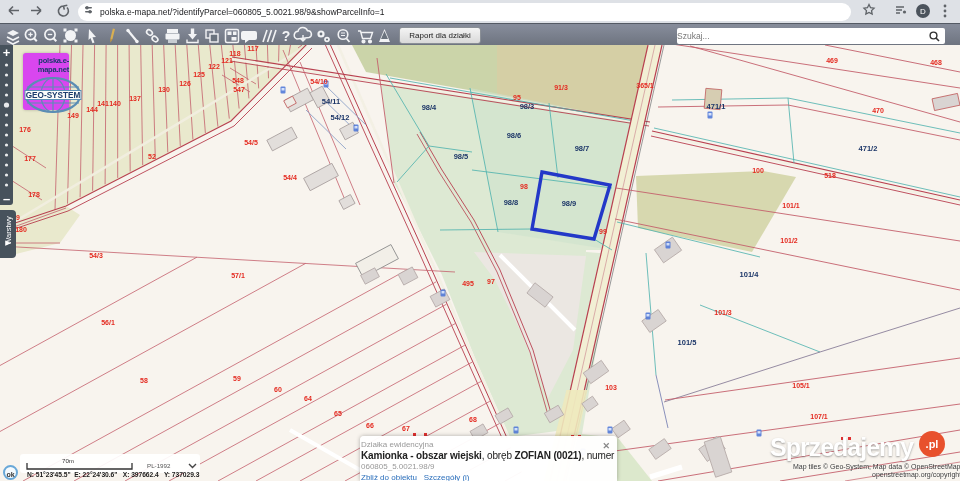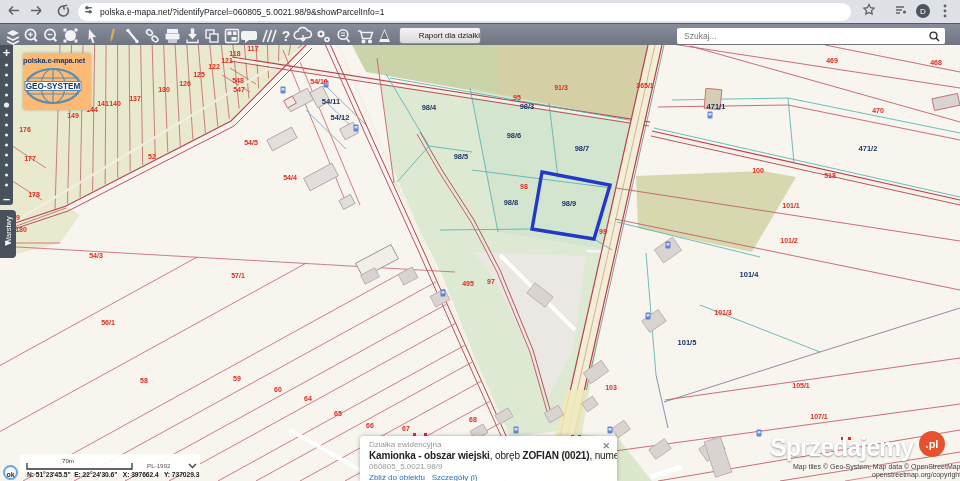--- a/index.html
+++ b/index.html
@@ -115,22 +115,22 @@
         <line x1="341" y1="32" x2="345" y2="32" stroke="#f2f3f5" stroke-width="1"></line>
         <line x1="341" y1="34.5" x2="345" y2="34.5" stroke="#f2f3f5" stroke-width="1"></line>
         <g stroke="#f2f3f5" stroke-width="1.4" fill="none">
           <path d="M358,30 h2.5 l2,7.5 h8 l2,-6 h-11"></path>
           <circle cx="363.5" cy="40.5" r="1.4" fill="#f2f3f5"></circle>
           <circle cx="370" cy="40.5" r="1.4" fill="#f2f3f5"></circle>
         </g>
         <path d="M379,41 L384.5,28 L390,41 Z" fill="#f2f3f5"></path>
         <path d="M381,38 L388,38 L384.5,30 Z" fill="#6b737e"></path>
       </svg>
-  <div class="abs" style="left:399px;top:3px;width:82px;height:17px;background:linear-gradient(#f4f4f4,#d9d9d9);border:1px solid #8a8f96;border-radius:3px;font-size:8px;color:#222;text-align:right;line-height:15px">Raport dla działki</div>
-  <div class="abs" style="left:677px;top:4px;width:268px;height:16px;background:#fff;border-radius:2px;font-size:8.5px;color:#777;line-height:16px;padding-left:7px">Szukaj...
+  <div class="abs" style="left:399px;top:3px;width:82px;height:17px;background:linear-gradient(#f4f4f4,#d9d9d9);border:1px solid #8a8f96;border-radius:3px;font-size:8px;color:#222;text-align:center;line-height:15px">Raport dla działki</div>
+  <div class="abs" style="left:677px;top:4px;width:268px;height:16px;background:#fff;border-radius:2px;font-size:8.5px;color:#777;line-height:16px;">Szukaj...
     <svg class="abs" style="right:5px;top:2.5px" width="11" height="11">
           <circle cx="4.5" cy="4.5" r="3.4" fill="none" stroke="#333" stroke-width="1.4"></circle>
           <line x1="7" y1="7" x2="10" y2="10" stroke="#333" stroke-width="1.6"></line>
         </svg>
   </div>
 </div>
 
 <svg width="960" height="436" viewBox="0 45 960 436" style="position:absolute;left:0;top:45px">
       <rect x="0" y="45" width="960" height="436" fill="#f8f4ee"></rect>
       <polygon points="0.0,45.0 307.0,45.0 231.0,121.0 66.0,206.0 80.0,215.0 60.0,243.0 0.0,258.0" fill="#e9e9cd" stroke="none" stroke-width="1.0"></polygon>
@@ -379,21 +379,21 @@
       <text x="569.0" y="206.0" fill="#1c3668" font-size="7.5" font-weight="bold" text-anchor="middle" font-family="&quot;Liberation Sans&quot;, sans-serif">98/9</text>
       <text x="527.0" y="109.0" fill="#1c3668" font-size="7.5" font-weight="bold" text-anchor="middle" font-family="&quot;Liberation Sans&quot;, sans-serif">98/3</text>
       <text x="331.0" y="104.0" fill="#1c3668" font-size="7.5" font-weight="bold" text-anchor="middle" font-family="&quot;Liberation Sans&quot;, sans-serif">54/11</text>
       <text x="340.0" y="120.0" fill="#1c3668" font-size="7.5" font-weight="bold" text-anchor="middle" font-family="&quot;Liberation Sans&quot;, sans-serif">54/12</text>
       <text x="716.0" y="109.0" fill="#1c3668" font-size="7.5" font-weight="bold" text-anchor="middle" font-family="&quot;Liberation Sans&quot;, sans-serif">471/1</text>
       <text x="868.0" y="151.0" fill="#1c3668" font-size="7.5" font-weight="bold" text-anchor="middle" font-family="&quot;Liberation Sans&quot;, sans-serif">471/2</text>
       <text x="749.0" y="277.0" fill="#1c3668" font-size="7.5" font-weight="bold" text-anchor="middle" font-family="&quot;Liberation Sans&quot;, sans-serif">101/4</text>
       <text x="687.0" y="345.0" fill="#1c3668" font-size="7.5" font-weight="bold" text-anchor="middle" font-family="&quot;Liberation Sans&quot;, sans-serif">101/5</text>
     </svg>
 
-<div class="abs" style="left:23px;top:53px;width:68px;height:57px;background:#fdba74;border-radius:3px;box-shadow:0 0 3px rgba(0,0,0,0.25);text-align:left">
+<div class="abs" style="left:23px;top:53px;width:46px;height:57px;background:#d946ef;border-radius:3px;box-shadow:0 0 3px rgba(0,0,0,0.25);text-align:right">
   <div style="font-size:7.5px;font-weight:bold;color:#1a3a6b;margin-top:3px;letter-spacing:-0.2px">polska.e-mapa.net</div>
   <svg width="60" height="40" style="margin-top:1px">
     <ellipse cx="30" cy="20" rx="27" ry="17" fill="none" stroke="#5b8db4" stroke-width="2.2"></ellipse>
     <ellipse cx="30" cy="20" rx="12" ry="17" fill="none" stroke="#5b8db4" stroke-width="1.2"></ellipse>
     <line x1="30" y1="3" x2="30" y2="37" stroke="#5b8db4" stroke-width="1.2"></line>
     <line x1="4" y1="12" x2="56" y2="12" stroke="#5b8db4" stroke-width="1.2"></line>
     <line x1="4" y1="28" x2="56" y2="28" stroke="#5b8db4" stroke-width="1.2"></line>
     <rect x="2" y="15.5" width="56" height="9" fill="#fdfdfb" stroke="#5b8db4" stroke-width="1"></rect>
     <text x="30" y="23" font-size="8.2" font-weight="bold" fill="#1a3a6b" text-anchor="middle" font-family="Liberation Sans">GEO-SYSTEM</text>
   </svg>
@@ -427,21 +427,21 @@
 <div class="abs" style="left:20px;top:454px;width:180px;height:19px;background:rgba(255,255,255,0.92);border-radius:3px"></div>
 <svg class="abs" style="left:20px;top:454px" width="185" height="20">
   <text x="48" y="9" font-size="6.2" fill="#333" text-anchor="middle" font-family="Liberation Sans">70m</text>
   <path d="M7,9 L7,15 L112,15 L112,9" stroke="#333" stroke-width="1.3" fill="none"></path>
   <text x="127" y="14" font-size="6.2" fill="#555" font-family="Liberation Sans">PL-1992</text>
   <path d="M169,10 l3.5,3.5 3.5,-3.5" stroke="#444" stroke-width="1.4" fill="none"></path>
 </svg>
 <div class="abs" style="left:27px;top:471px;font-size:6.7px;font-weight:bold;color:#1b1b1b;white-space:nowrap;letter-spacing:-0.05px">N: 51°23'45.5"&nbsp; E: 22°24'30.6"&nbsp;&nbsp; X: 397662.4&nbsp;&nbsp; Y: 737029.3</div>
 <div class="abs" style="left:3px;top:465px;width:15px;height:15px;border-radius:50%;background:#f4fafe;border:2.5px solid #69a8d8;color:#333;font-size:7px;font-weight:bold;text-align:center;line-height:15px">ok</div>
 
-<div class="abs" style="left:360px;top:436px;width:257px;height:45px;background:rgba(255,255,255,0.96);border-radius:4px 4px 0 0;box-shadow:0 0 4px rgba(0,0,0,0.3);padding:4px 0 0 9px;font-size:8px;color:#333;white-space:nowrap;overflow:hidden">
+<div class="abs" style="left:360px;top:436px;width:257px;height:45px;background:rgba(255,255,255,0.96);border-radius:4px 4px 0 0;box-shadow:0 0 4px rgba(0,0,0,0.3);padding:4px 0 0 1px;font-size:8px;color:#333;white-space:nowrap;overflow:hidden">
   <div style="color:#999;font-size:8px">Działka ewidencyjna</div>
   <div class="abs" style="right:7px;top:5px;color:#888;font-size:9px;font-weight:bold">✕</div>
   <div style="margin-top:1px;font-size:10px;color:#222;letter-spacing:-0.15px"><b>Kamionka - obszar wiejski</b>, obręb <b>ZOFIAN (0021)</b>, numer dz <b>98/9</b></div>
   <div style="margin-top:1px;color:#999">060805_5.0021.98/9</div>
   <div style="margin-top:2px;color:#2a6ebb">Zbliż do obiektu&nbsp;&nbsp;&nbsp;<span>Szczegóły (i)</span></div>
 </div>
 
 <div class="abs" style="left:770px;top:433px;font-size:25px;font-weight:bold;color:#fff;text-shadow:0 1px 2px rgba(120,120,120,0.7);letter-spacing:-1px">Sprzedajemy</div>
 <div class="abs" style="left:919px;top:431px;width:26px;height:26px;border-radius:50%;background:#e8512d;color:#fff;font-size:11px;font-weight:bold;text-align:center;line-height:26px">.pl</div>
 <div class="abs" style="left:793px;top:463px;font-size:7px;color:#3a3a3a;text-shadow:0 0 2px #fff;white-space:nowrap">Map tiles © Geo-System; Map data © OpenStreetMap</div>

